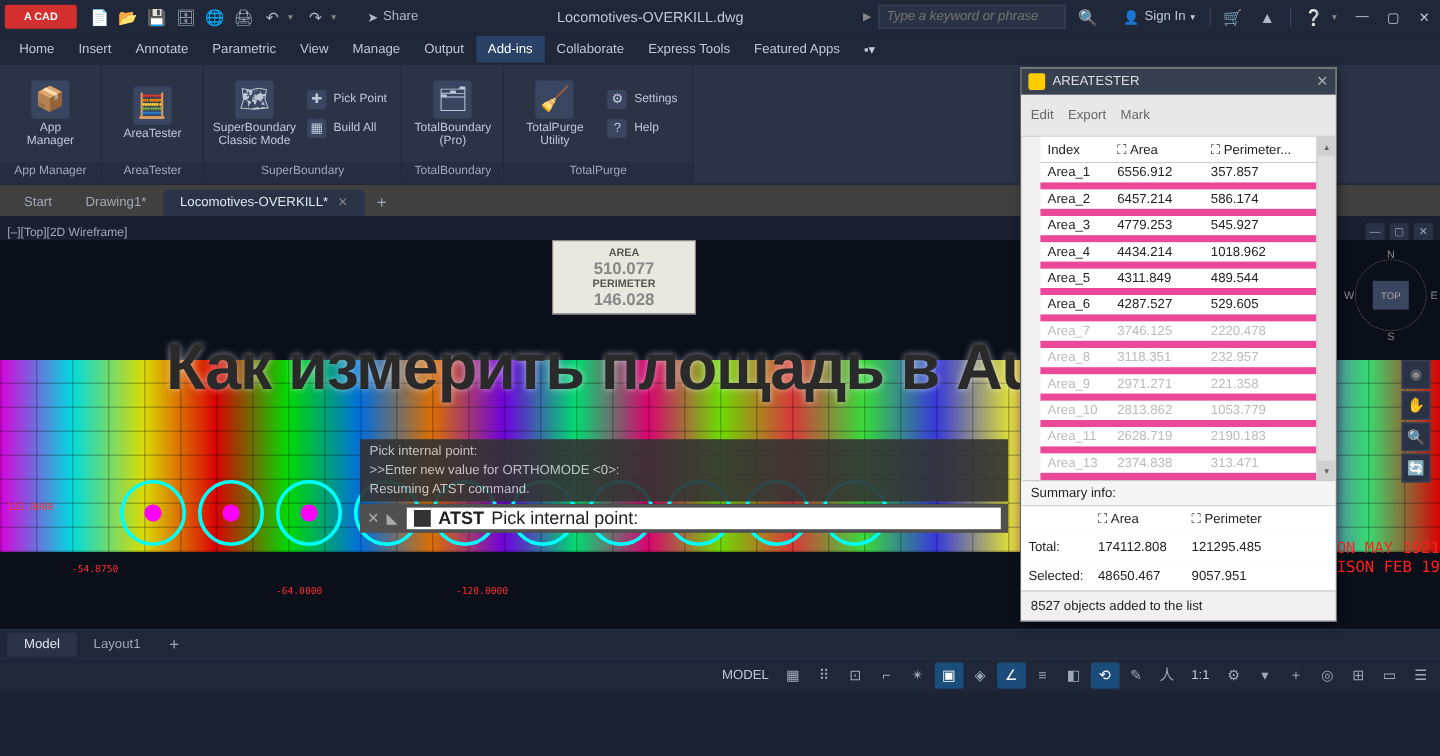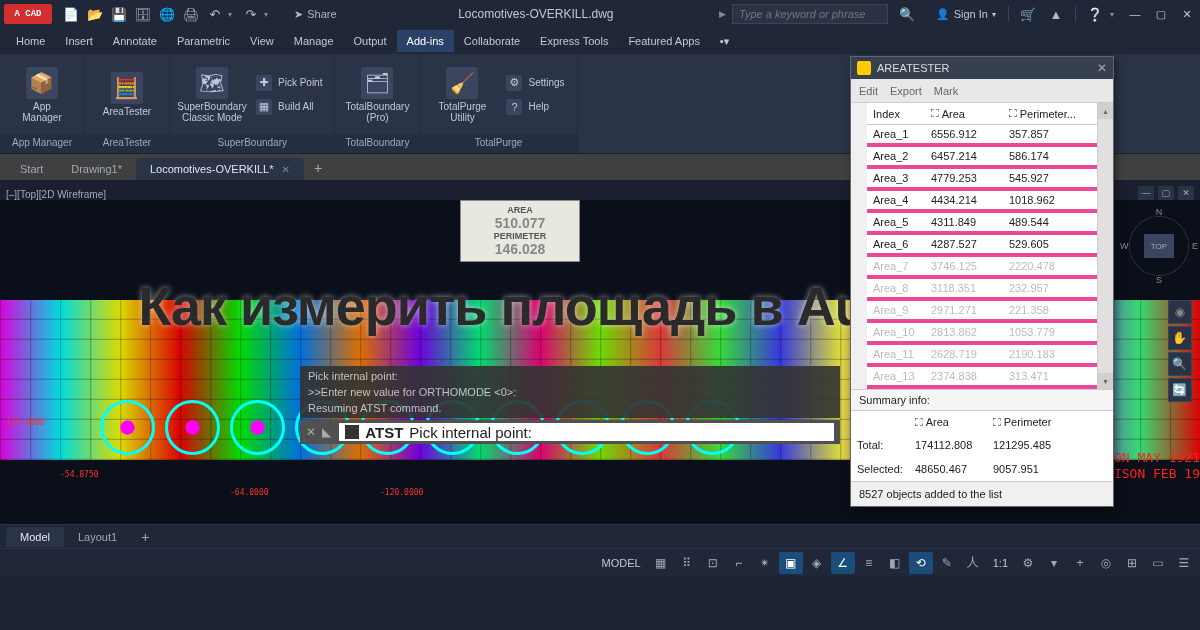--- a/index.html
+++ b/index.html
@@ -1,20 +1,20 @@
 <!DOCTYPE html>
 <html><head>
 <meta charset="utf-8">
 <style>
 * { margin: 0; padding: 0; box-sizing: border-box; font-family: "Segoe UI", Arial, sans-serif; }
 body { width: 1200px; height: 630px; background: #1c2433; color: #d0d5e0; overflow: hidden; position: relative; }
 
 
 .titlebar { height: 28px; background: #1f2738; display: flex; align-items: center; font-size: 11px; }
-.app-logo { width: 48px; height: 20px; background: #d32f2f; color: #fff; font-weight: bold; font-size: 9px; display: flex; align-items: center; justify-content: center; margin: 0 4px; border-radius: 2px; font-family: Liberation Mono, monospace; }
+.app-logo { width: 60px; height: 20px; background: #d32f2f; color: #fff; font-weight: bold; font-size: 9px; display: flex; align-items: center; justify-content: center; margin: 0 4px; border-radius: 2px; }
 .qat { display: flex; gap: 2px; align-items: center; padding: 0 4px; }
 .qat-btn { width: 22px; height: 22px; display: flex; align-items: center; justify-content: center; color: #b0b8c8; font-size: 13px; }
 .qat-dropdown { width: 10px; color: #888; font-size: 8px; }
 .share-btn { display: flex; align-items: center; gap: 4px; margin: 0 10px; color: #b0b8c8; padding: 2px 6px; }
 .title-text { flex: 1; text-align: center; color: #c0c8d8; font-size: 12px; }
 .search-area { display: flex; align-items: center; gap: 6px; margin-right: 10px; }
 .search-input { background: #2a3345; border: 1px solid #3a4358; width: 156px; height: 20px; font-size: 11px; font-style: italic; color: #888; padding: 0 6px; }
 .titlebar-right { display: flex; align-items: center; gap: 2px; }
 .titlebar-btn { width: 26px; height: 24px; display: flex; align-items: center; justify-content: center; color: #b0b8c8; font-size: 13px; }
 .signin { display: flex; align-items: center; gap: 4px; font-size: 11px; padding: 0 6px; color: #c0c8d8; }
@@ -79,31 +79,31 @@
 
 
 .navbar-right { position: absolute; top: 100px; right: 4px; width: 28px; display: flex; flex-direction: column; gap: 2px; }
 .nav-btn { width: 24px; height: 24px; background: #2a3345; border: 1px solid #3a4358; display: flex; align-items: center; justify-content: center; font-size: 12px; color: #888; }
 
 
 .areatester { position: absolute; top: 56px; right: 86px; width: 264px; background: #f0f0f0; color: #222; border: 1px solid #666; font-size: 11px; z-index: 100; box-shadow: 2px 2px 8px rgba(0,0,0,0.5); }
 .at-titlebar { height: 22px; background: #36404f; color: #ddd; display: flex; align-items: center; padding: 0 6px; font-size: 11px; }
 .at-titlebar-icon { width: 14px; height: 14px; background: #ffcc00; margin-right: 6px; border-radius: 2px; }
 .at-close { margin-left: auto; font-size: 12px; color: #aaa; }
-.at-menubar { height: 24px; display: flex; align-items: center; gap: 12px; padding: 4px 8px; font-size: 11px; color: #666; background: #e8e8e8; border-bottom: 1px solid #ccc; }
+.at-menubar { height: 35px; display: flex; align-items: center; gap: 12px; padding: 4px 8px; font-size: 11px; color: #666; background: #e8e8e8; border-bottom: 1px solid #ccc; }
 .at-header { display: flex; height: 22px; align-items: center; border-bottom: 1px solid #ccc; background: #fff; }
 .at-col { padding: 0 6px; font-size: 11px; }
 .at-col.idx { width: 58px; }
 .at-col.area { width: 78px; display: flex; align-items: center; gap: 3px; }
 .at-col.perim { flex: 1; display: flex; align-items: center; gap: 3px; }
 .at-scrollbar { width: 16px; background: #e0e0e0; border-left: 1px solid #ccc; display: flex; flex-direction: column; }
 .at-scroll-btn { height: 16px; display: flex; align-items: center; justify-content: center; font-size: 8px; color: #666; background: #d0d0d0; }
 .at-body { display: flex; }
 .at-rows { flex: 1; margin-left: 16px; }
-.at-row { display: flex; height: 22px; align-items: center; border-bottom: 4px solid #ec4899; background: #fff; }
+.at-row { display: flex; height: 22px; align-items: center; border-bottom: 6px solid #ec4899; background: #fff; }
 .at-row.faded { color: #bbb; }
 .at-summary-hdr { padding: 4px 8px; font-size: 11px; background: #f5f5f5; border-top: 1px solid #ccc; border-bottom: 1px solid #ccc; }
 .at-summary-cols { display: flex; height: 22px; align-items: center; background: #fff; }
 .at-summary-row { display: flex; height: 24px; align-items: center; background: #fff; }
 .at-status { padding: 6px 8px; font-size: 11px; background: #f0f0f0; border-top: 1px solid #ccc; }
 .crop-icon { font-size: 11px; }
 
 
 .cmd-area { position: absolute; bottom: 80px; left: 300px; right: 360px; font-family: "Consolas", monospace; font-size: 11px; }
 .cmd-history { background: #333; color: #ccc; padding: 2px 8px; line-height: 16px; opacity: 0.9; }

